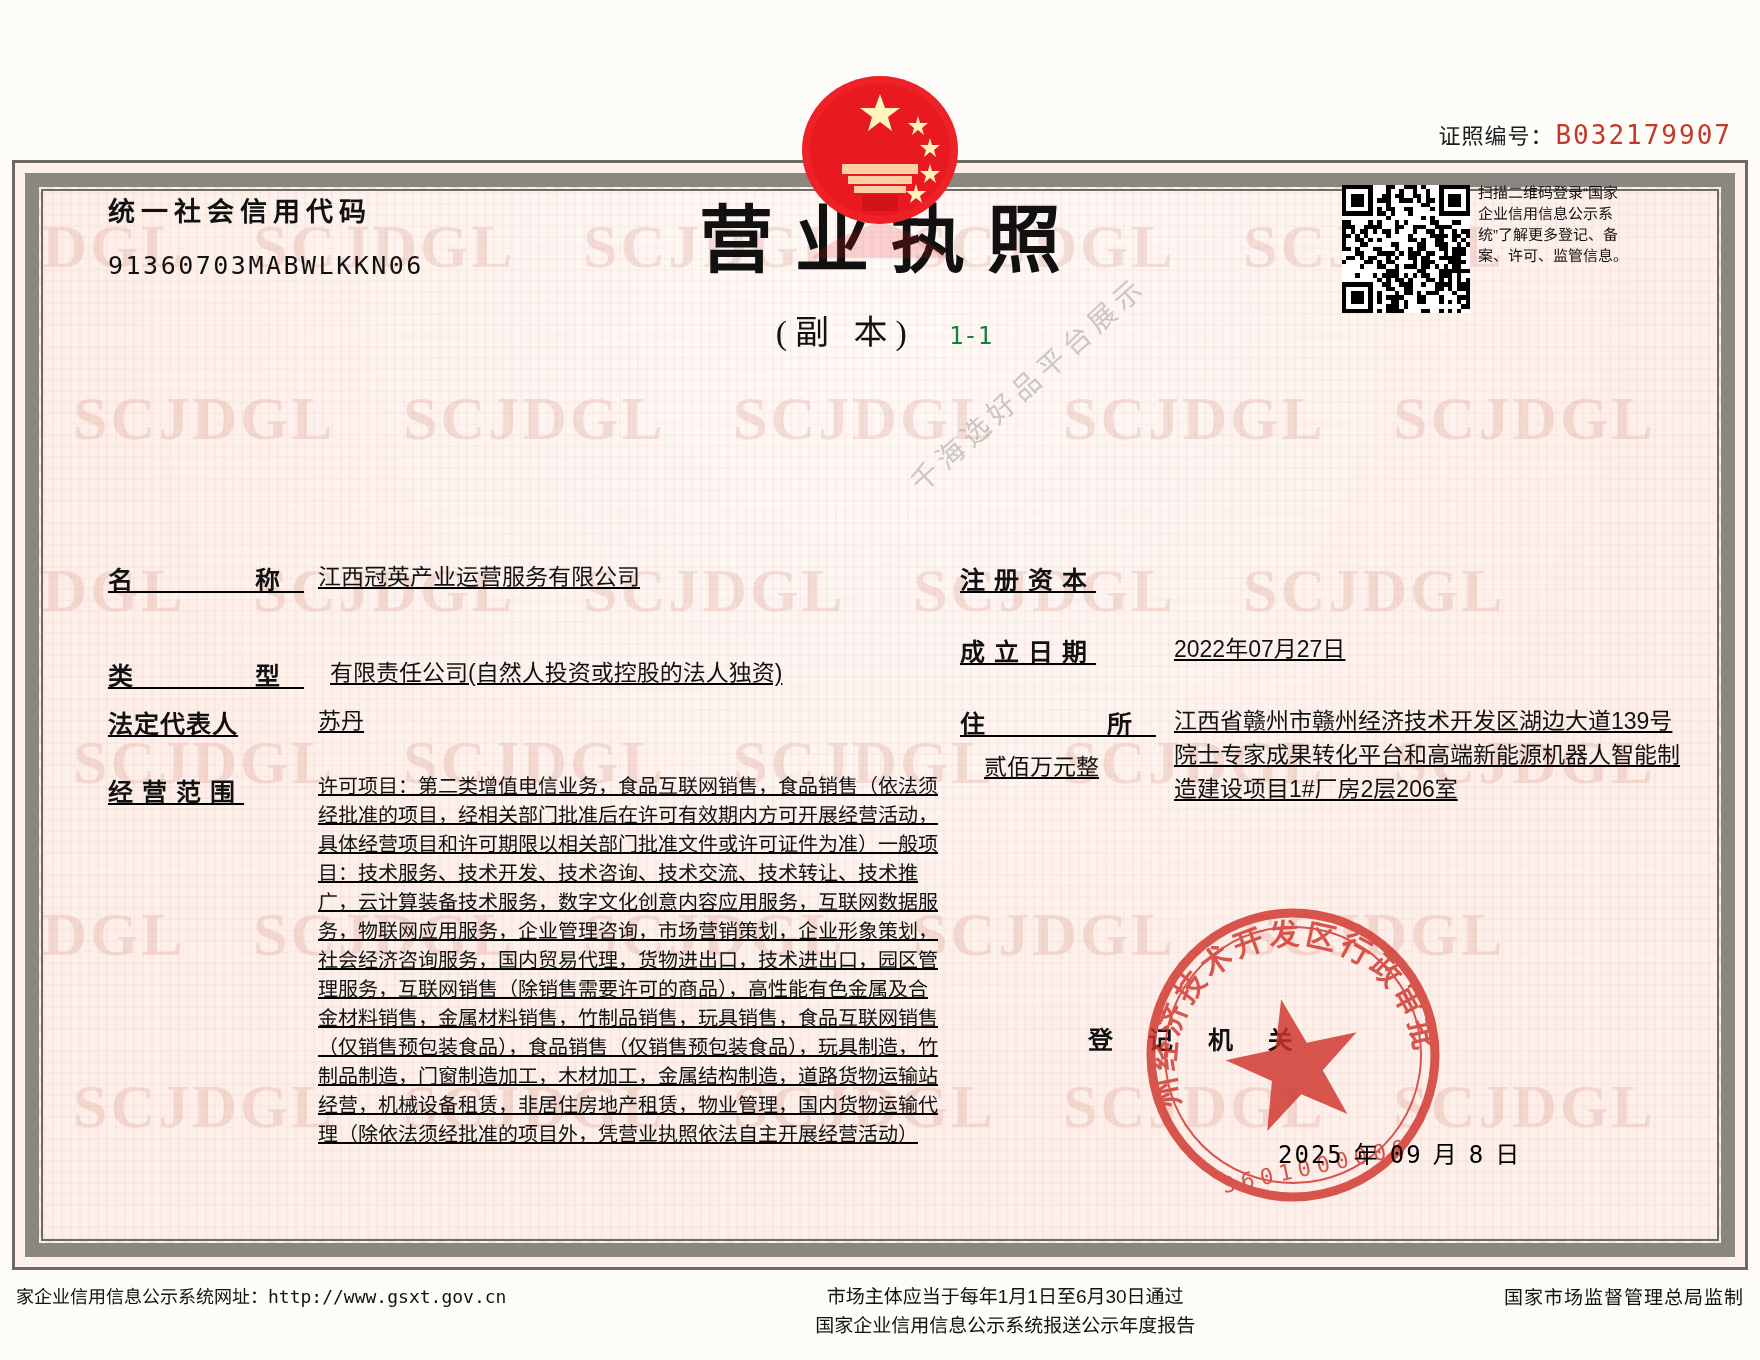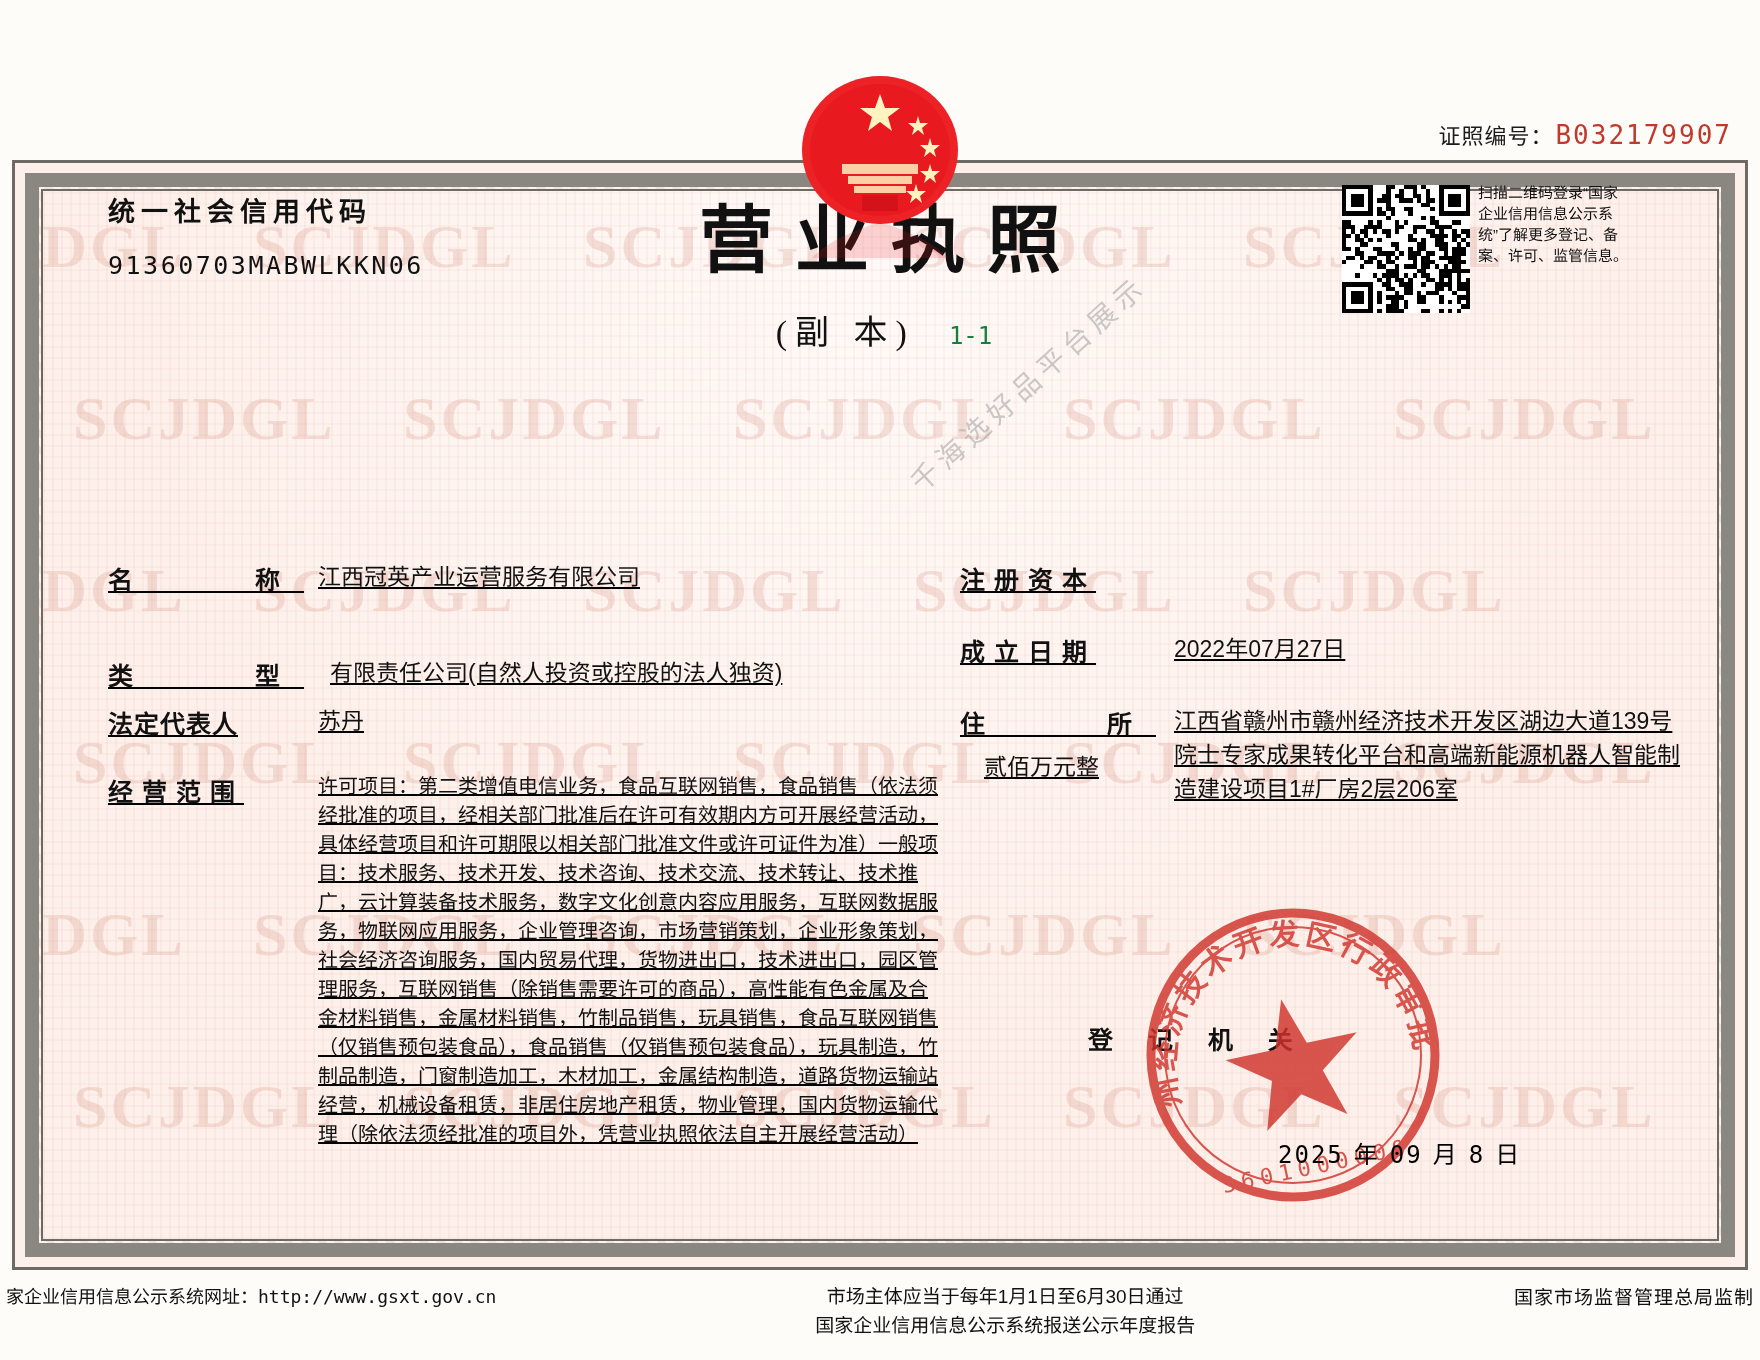--- a/index.html
+++ b/index.html
@@ -301,21 +301,21 @@
   
   .footer {
     position: absolute;
     left: 0;
     top: 1282px;
     width: 1760px;
     height: 70px;
     display: flex;
     align-items: flex-start;
     justify-content: space-between;
-    padding: 0 6px;
+    padding: 0 16px;
     box-sizing: border-box;
     font-size: 19px;
     color: #111;
     z-index: 4;
   }
   .footer .left { font-family: "DejaVu Sans Mono", monospace; font-size: 18px; }
   .footer .center { text-align: center; line-height: 29px; font-family: "Liberation Sans", sans-serif; }
   .footer .right { font-family: "Liberation Sans", sans-serif; letter-spacing: 1px; }
 </style>
 </head>

